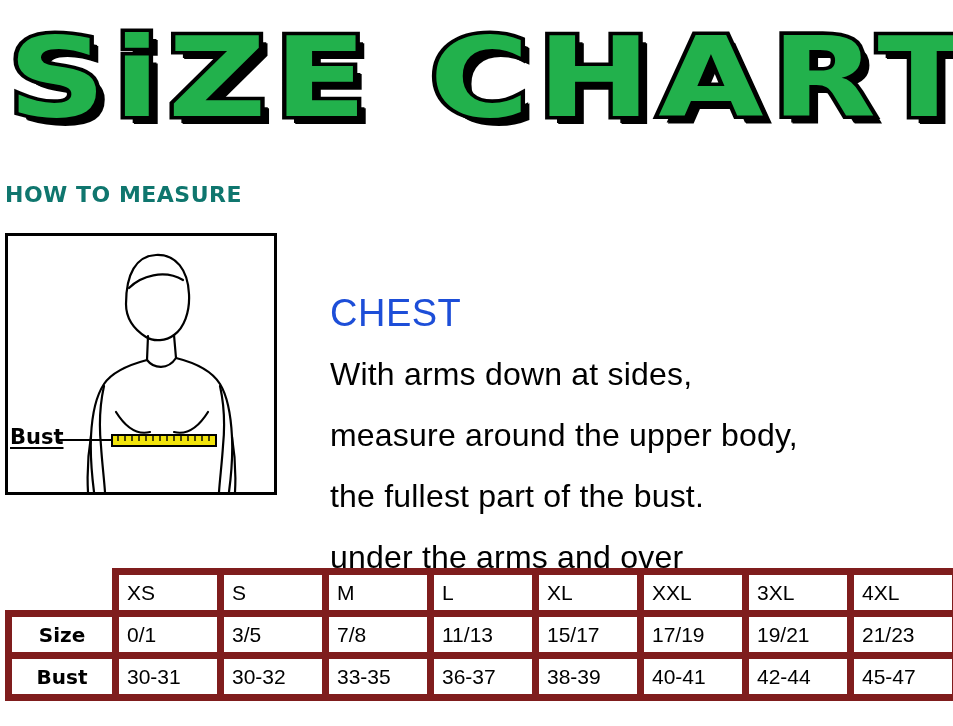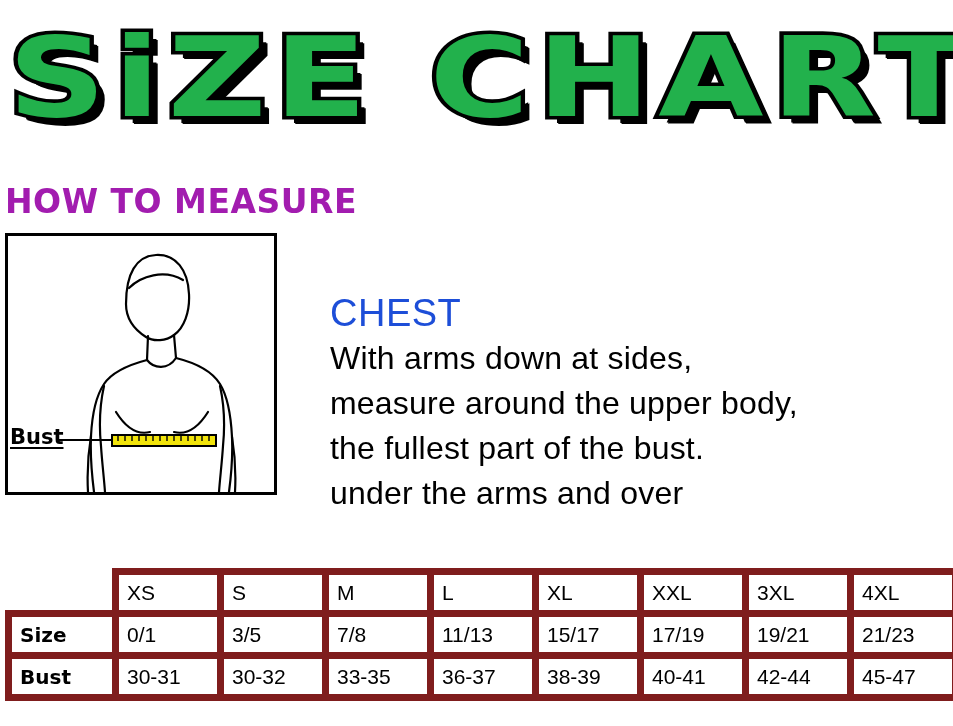--- a/index.html
+++ b/index.html
@@ -45,23 +45,23 @@
     white-space: nowrap;
   }
 
   
   .how-to {
     position: absolute;
     left: 5px;
     top: 182px;
     font-family: "DejaVu Sans", sans-serif;
     font-weight: bold;
-    font-size: 33px;
+    font-size: 22px;
     letter-spacing: 0.5px;
-    color: #a21caf;
+    color: #0f766e;
   }
 
   
   .figure-box {
     position: absolute;
     left: 5px;
     top: 233px;
     width: 272px;
     height: 262px;
     border: 3px solid #000;
@@ -102,20 +102,21 @@
     color: #1d4ed8;
   }
   .chest-line {
     font-family: "Liberation Sans", sans-serif;
     font-weight: 400;
     font-size: 32px;
     line-height: 45px;
     letter-spacing: 0.2px;
     color: #000;
     white-space: nowrap;
+    margin-top: 16px;
   }
 
   
   .size-table {
     position: absolute;
     left: 5px;
     top: 568px;
     border-collapse: collapse;
     table-layout: fixed;
     width: 943px;
@@ -126,20 +127,21 @@
     padding: 0 8px;
     font-family: "Liberation Sans", sans-serif;
     font-size: 21px;
     vertical-align: middle;
     box-sizing: border-box;
   }
   .size-table td.rowhead {
     font-family: "DejaVu Sans", sans-serif;
     font-weight: bold;
     font-size: 20px;
+    text-align: center;
   }
   .size-table td.blank {
     border-left: none;
     border-top: none;
     border-right: 3px solid #000;
     border-bottom: none;
   }
   .col-head {
     width: 105px;
   }

